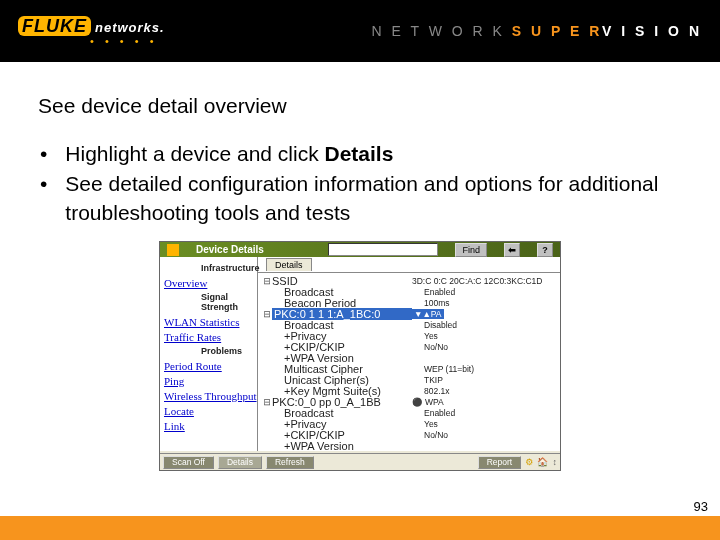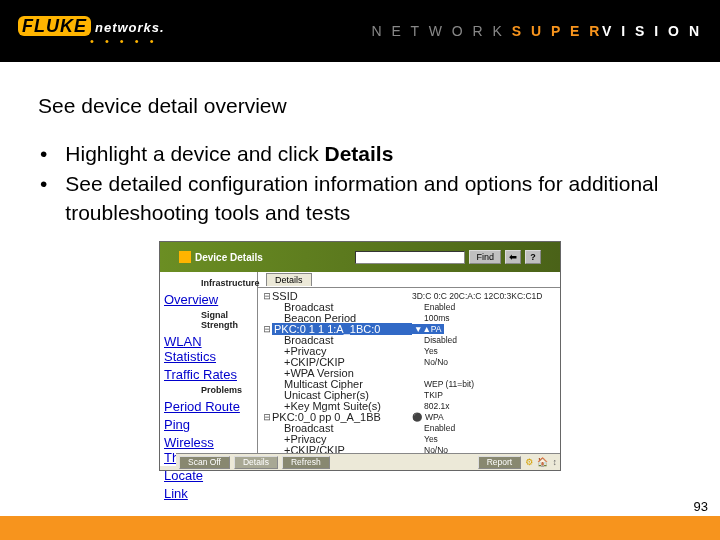--- a/index.html
+++ b/index.html
@@ -14,41 +14,41 @@
   .supervision .grey { color: #888; }
   .supervision .orange { color: #f7941d; font-weight: bold; }
   .supervision .white { color: #fff; font-weight: bold; }
   .content { padding: 32px 38px 0 38px; }
   h1 { font-size: 21px; font-weight: normal; margin-bottom: 22px; }
   ul.bullets { list-style: none; font-size: 21px; line-height: 1.35; }
   ul.bullets li { display: flex; margin-bottom: 2px; }
   ul.bullets li::before { content: "•"; margin-right: 18px; margin-left: 2px; }
   .bold { font-weight: bold; }
   .screenshot { margin: 14px auto 0 auto; width: 402px; height: 230px; border: 1px solid #666; background: #ece9d8; font-size: 9px; position: relative; font-family: Tahoma, sans-serif; }
-  .ss-titlebar { height: 30px; background: linear-gradient(to right, #6b8e23, #4a6218); color: #fff; display: flex; align-items: center; padding: 0 19px; gap: 4px; }
+  .ss-titlebar { height: 15px; background: linear-gradient(to right, #6b8e23, #4a6218); color: #fff; display: flex; align-items: center; padding: 0 7px; gap: 17px; }
   .ss-title { font-weight: bold; font-size: 10px; }
   .ss-flex { flex: 1; }
   .ss-dropdown { width: 110px; height: 13px; background: #fff; border: 1px inset #888; }
   .ss-findbtn { background: #c0c0c0; border: 1px outset #ddd; padding: 0 6px; height: 14px; color: #000; font-size: 9px; display: flex; align-items: center; }
   .ss-helpbtn { width: 16px; height: 14px; background: #c0c0c0; border: 1px outset #ddd; display: flex; align-items: center; justify-content: center; color: #000; font-size: 9px; font-weight: bold; }
   .ss-body { display: flex; height: 194px; }
   .ss-sidebar { width: 98px; background: #fff; border-right: 1px solid #888; padding: 4px 0 0 4px; }
   .ss-head { font-weight: bold; font-size: 9px; margin: 2px 0 4px 0; color: #222; filter: blur(0.4px); padding-left: 37px; }
-  .ss-link { color: #0000cc; font-size: 13px; margin: 3px 0 3px 0; filter: blur(0.5px); text-decoration: underline; }
+  .ss-link { color: #0000cc; font-size: 11px; margin: 3px 0 3px 0; filter: blur(0.5px); text-decoration: underline; font-family: Liberation Serif, serif; }
   .ss-main { flex: 1; background: #fff; display: flex; flex-direction: column; }
   .ss-tab { height: 16px; border-bottom: 1px solid #888; display: flex; align-items: center; padding-left: 8px; }
   .ss-tab span { background: #ece9d8; border: 1px solid #888; border-bottom: none; padding: 1px 8px; font-size: 9px; filter: blur(0.4px); }
   .ss-grid { flex: 1; overflow: hidden; padding: 2px 0 0 4px; }
   .ss-row { display: flex; height: 11px; align-items: center; }
   .ss-tree-icon { width: 10px; display: inline-block; text-align: center; color: #555; }
   .ss-key { width: 140px; font-size: 11px; color: #222; filter: blur(0.5px); white-space: nowrap; overflow: hidden; }
   .ss-val { font-size: 8.5px; color: #222; filter: blur(0.5px); white-space: nowrap; }
   .ss-row.hl .ss-key { background: #3169c6; color: #fff; filter: none; padding: 0 2px; }
   .ss-row.hl .ss-val { background: #3169c6; color: #fff; filter: none; padding: 0 2px; }
-  .ss-bottombar { position: absolute; bottom: 0; left: 16px; right: 0; height: 17px; background: #ece9d8; border-top: 1px solid #888; display: flex; align-items: center; padding: 0 3px; gap: 4px; }
+  .ss-bottombar { position: absolute; bottom: 0; left: 0; right: 0; height: 17px; background: #ece9d8; border-top: 1px solid #888; display: flex; align-items: center; padding: 0 3px; gap: 4px; }
   .ss-btn { background: #a8a894; border: 1px outset #ddd; padding: 0 8px; height: 13px; font-size: 8.5px; color: #fff; display: flex; align-items: center; filter: blur(0.3px); }
   .ss-btn.dark { background: #888870; }
   .footer { position: absolute; bottom: 0; left: 0; right: 0; height: 24px; background: #f7941d; }
   .pagenum { position: absolute; bottom: 26px; right: 12px; font-size: 13px; }
 </style>
 </head>
 <body>
 
 <div class="header">
   <div class="logo">

